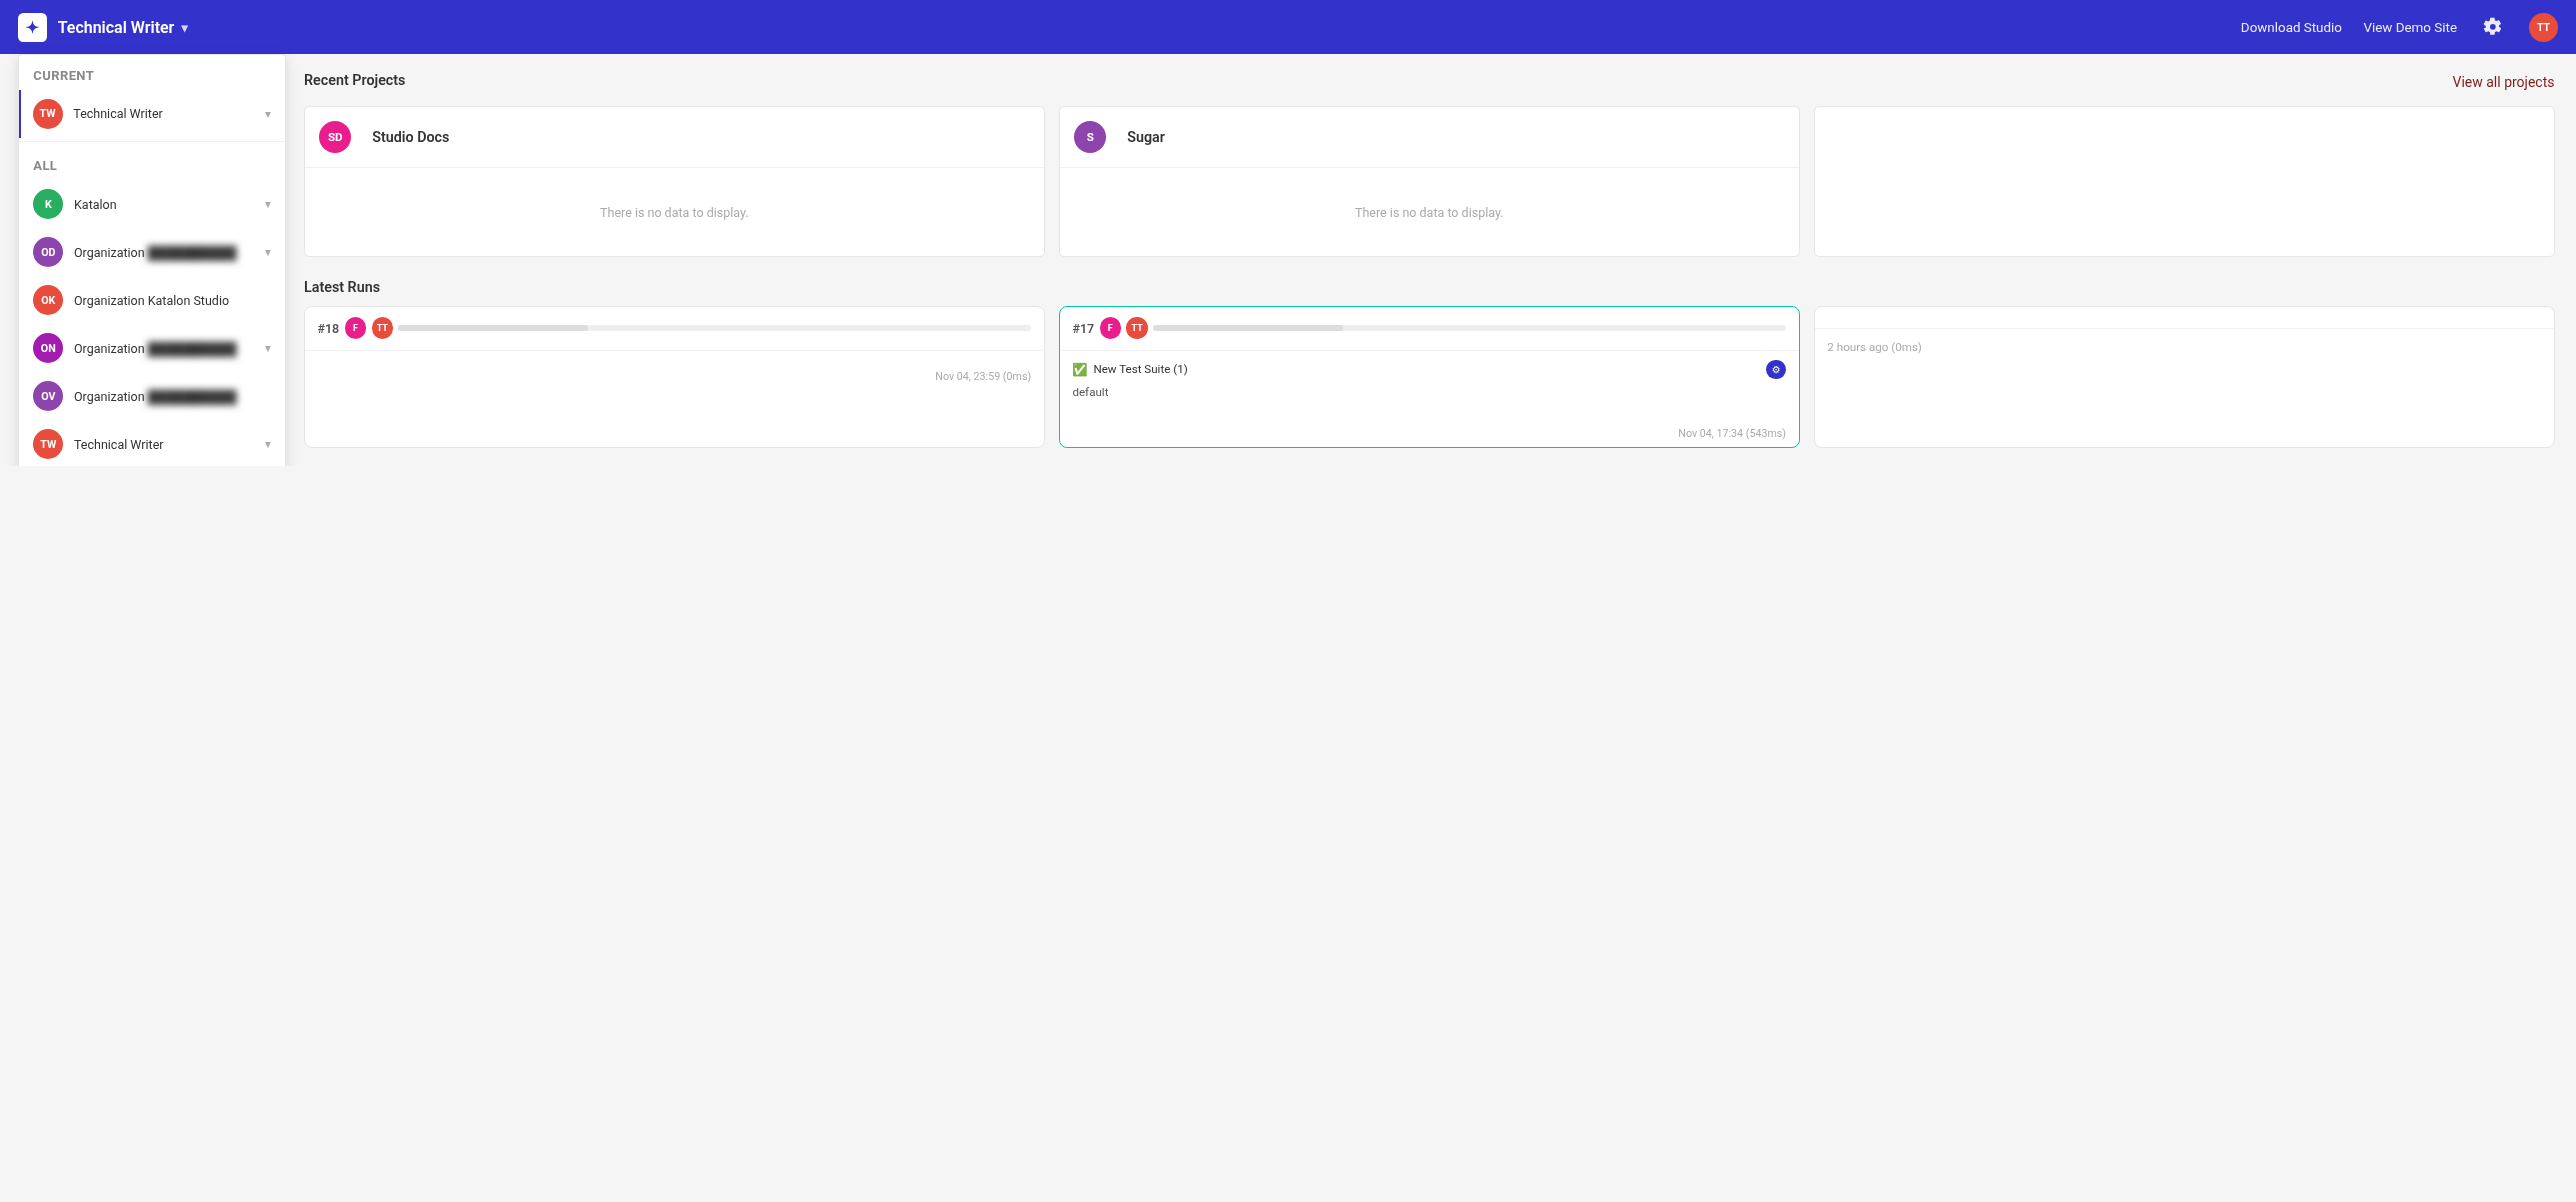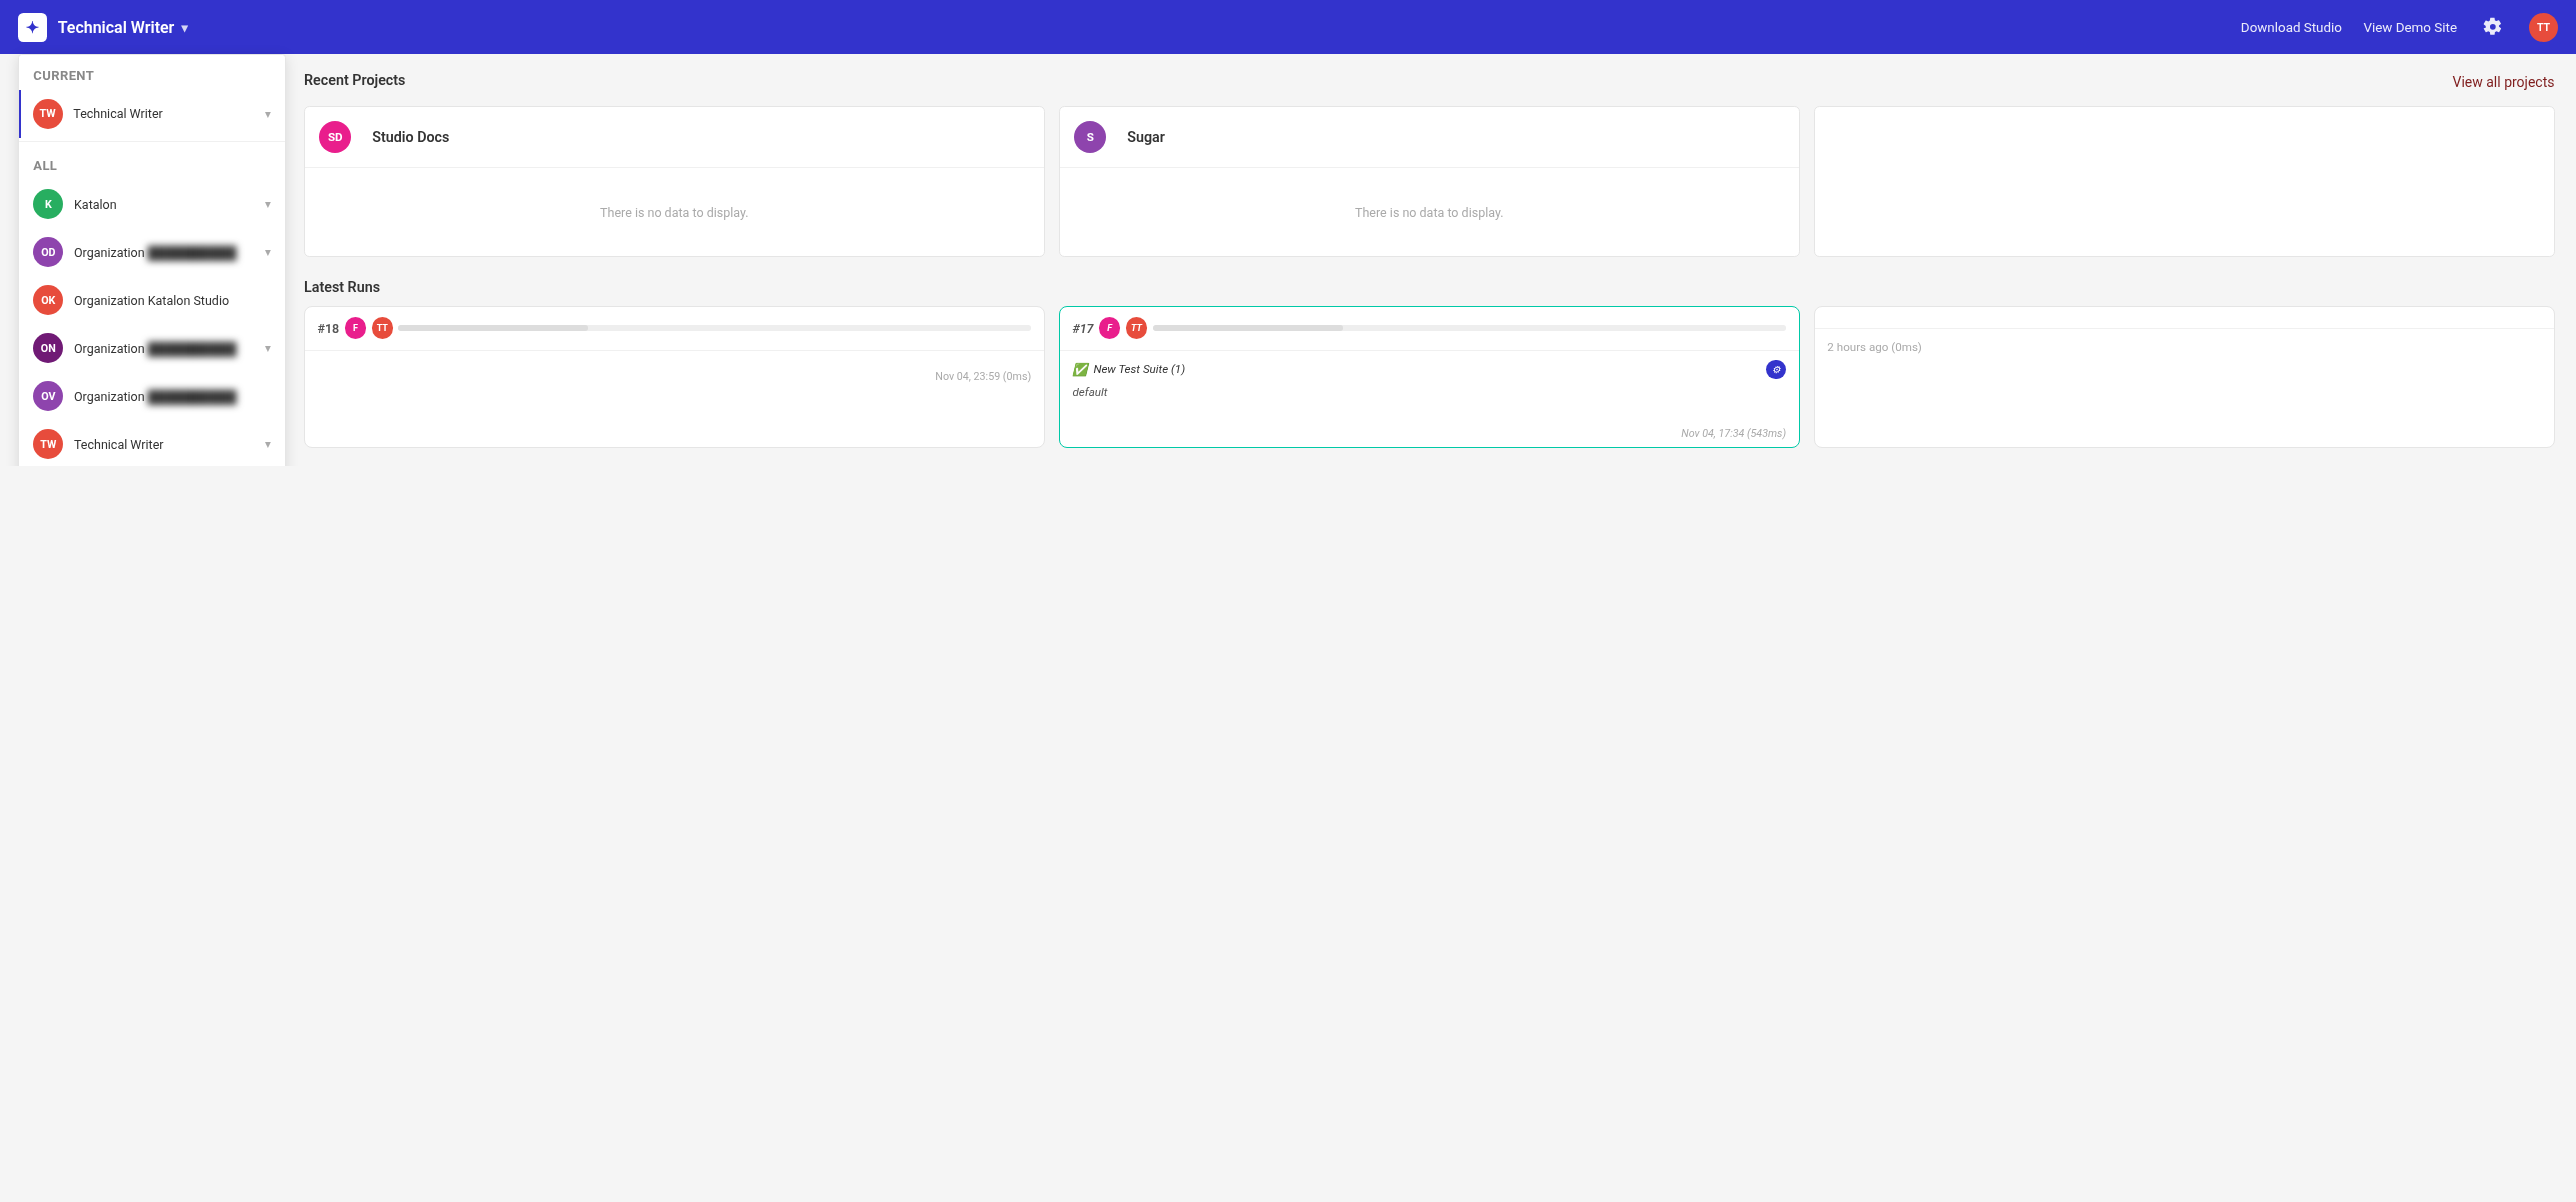--- a/index.html
+++ b/index.html
@@ -228,21 +228,20 @@
       gap: 14.3px;
     }
     .run-card {
       background: white;
       border-radius: 8px;
       border: 0.9px solid #e5e5e5;
       overflow: hidden;
     }
     .run-card.highlighted {
       border: 1.8px solid #00c9a7;
-      font-style: italic;
     }
     .run-card-header {
       padding: 10.7px 12.5px;
       display: flex;
       align-items: center;
       gap: 7.2px;
       border-bottom: 0.9px solid #f0f0f0;
     }
     .run-number {
       font-size: 12.5px;
@@ -373,21 +372,21 @@
       <span class="org-name">Organization <span class="blurred">██████████</span></span>
       <span class="org-chevron">▾</span>
     </div>
 
     <div class="dropdown-item">
       <div class="org-avatar" style="background:#e74c3c;">OK</div>
       <span class="org-name">Organization Katalon Studio</span>
     </div>
 
     <div class="dropdown-item">
-      <div class="org-avatar" style="background:#701a75;text-align:right;">ON</div>
+      <div class="org-avatar" style="background:#a21caf;text-align:right;">ON</div>
       <span class="org-name">Organization <span class="blurred">██████████</span></span>
       <span class="org-chevron">▾</span>
     </div>
 
     <div class="dropdown-item">
       <div class="org-avatar" style="background:#8e44ad;">OV</div>
       <span class="org-name">Organization <span class="blurred">██████████</span></span>
     </div>
 
     <div class="dropdown-item">

